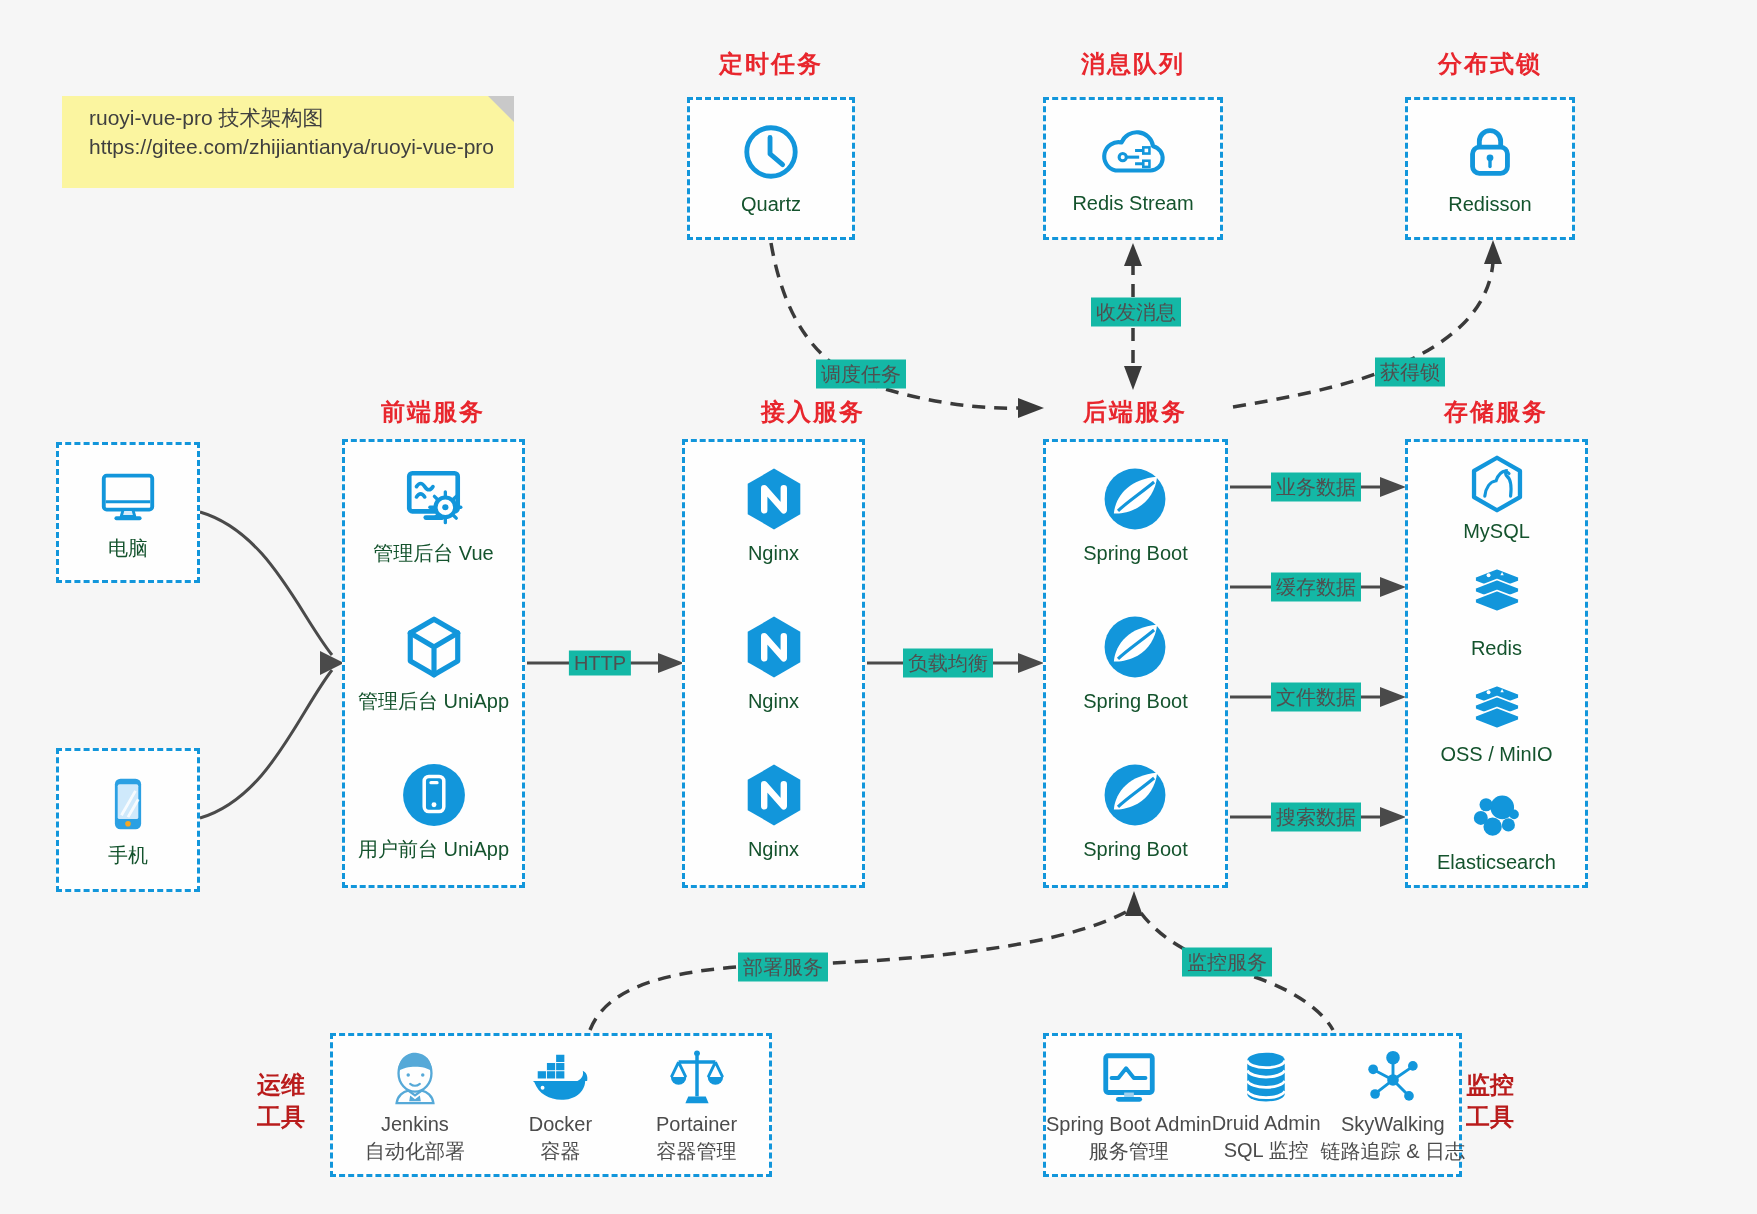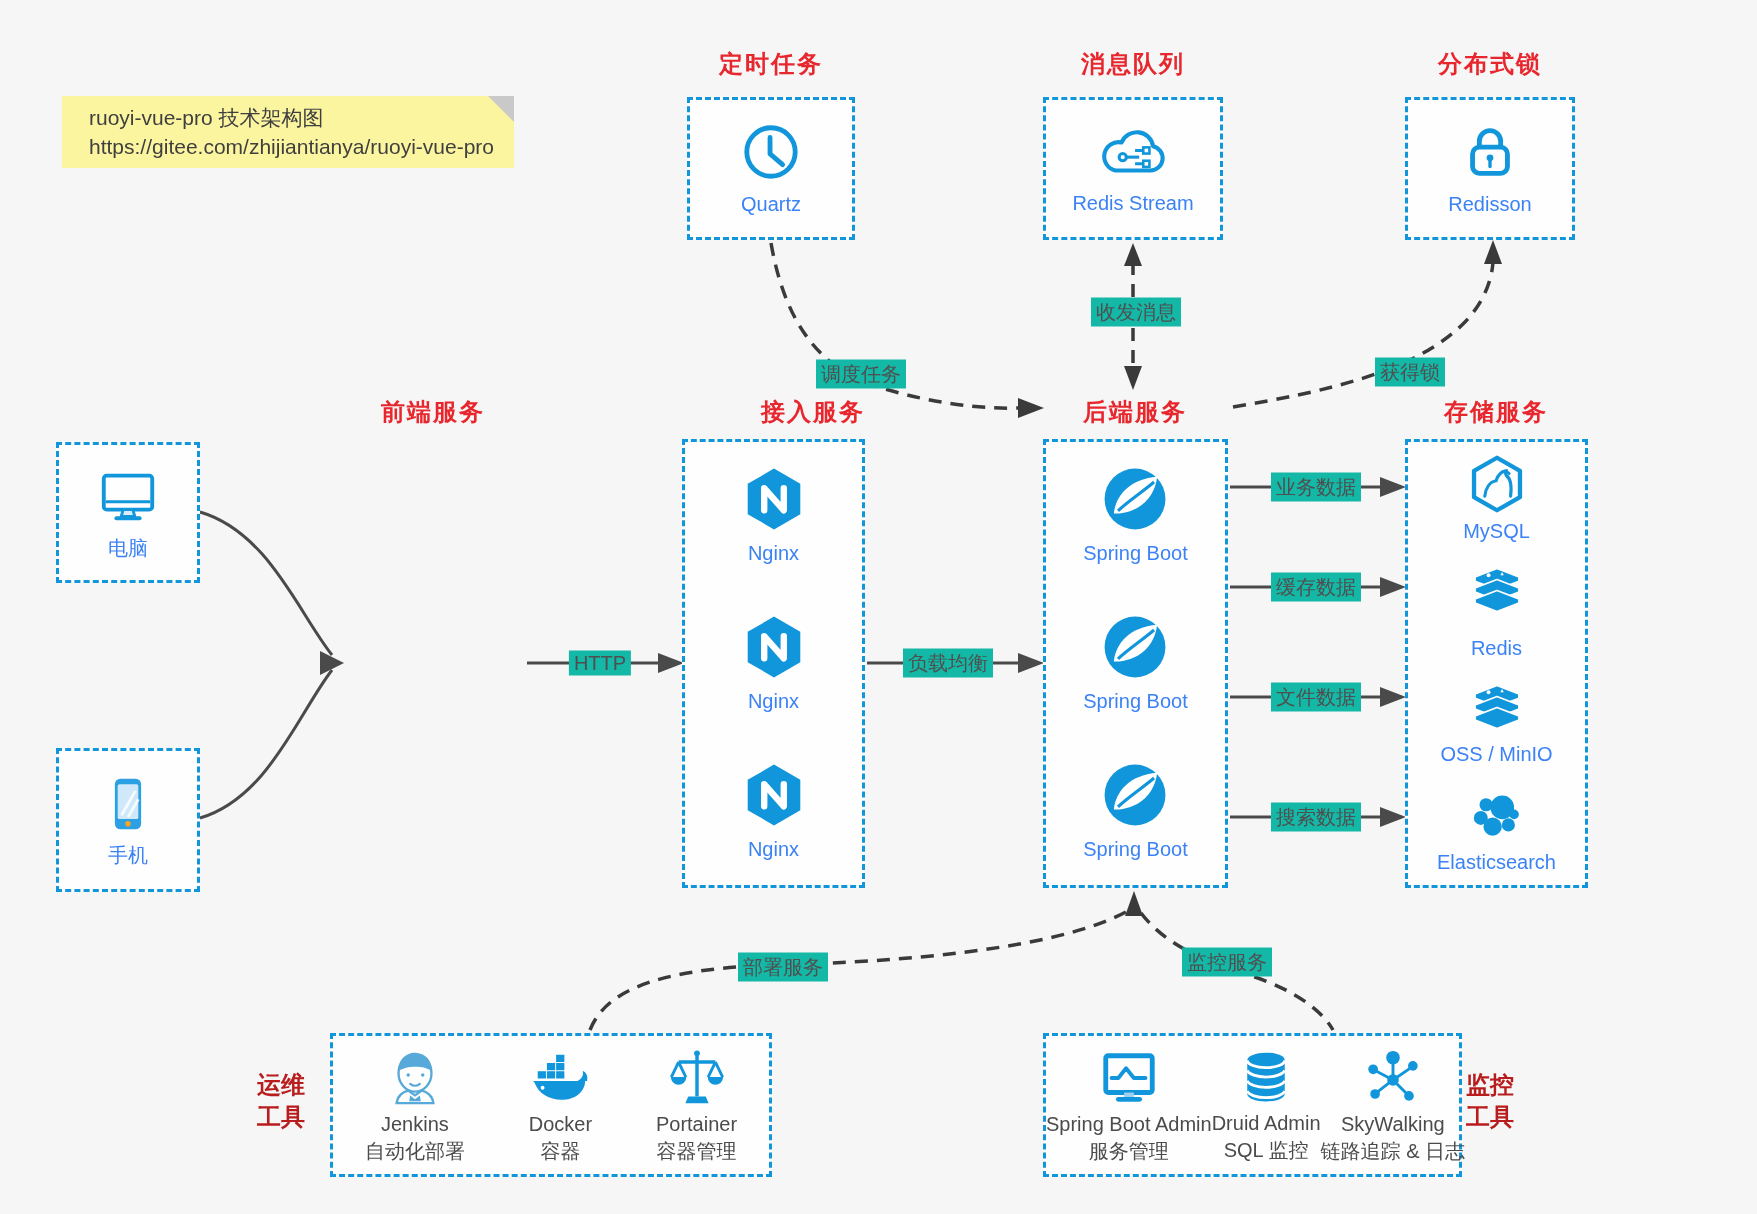--- a/index.html
+++ b/index.html
@@ -4,30 +4,30 @@
 <style>
   html,body{margin:0;padding:0;background:#f6f6f6;font-family:"Liberation Sans","DejaVu Sans",sans-serif;}
   #canvas{position:relative;width:1757px;height:1214px;background:#f6f6f6;overflow:hidden;}
   svg{display:block;}
   #edges{position:absolute;left:0;top:0;z-index:1;}
   .dbox{position:absolute;border:3px dashed #1296db;background:#fefefe;box-sizing:border-box;
         display:flex;flex-direction:column;align-items:center;justify-content:space-around;z-index:2;}
   .hbox{position:absolute;border:3px dashed #1296db;background:#fefefe;box-sizing:border-box;
         display:flex;flex-direction:row;align-items:center;justify-content:space-around;z-index:2;}
   .node{display:flex;flex-direction:column;align-items:center;gap:9px;}
-  .node-label{font-size:20px;color:#3b82f6;white-space:nowrap;line-height:24px;}
+  .node-label{font-size:20px;color:#14532d;white-space:nowrap;line-height:24px;}
   .tool-node{display:flex;flex-direction:column;align-items:center;gap:3px;}
   .tool-label{font-size:20px;color:#4b4b4b;white-space:nowrap;line-height:24px;text-align:center;}
   .red-title{position:absolute;transform:translateX(-50%);color:#e8262d;font-size:24px;font-weight:bold;
              letter-spacing:2px;white-space:nowrap;z-index:3;}
   .side-label{position:absolute;color:#b91c1c;font-size:24px;font-weight:bold;line-height:32px;
               text-align:center;z-index:3;width:100px;}
   .edge-label{position:absolute;transform:translate(-50%,-50%);background:#14b8a6;padding:1px 5px;
               font-size:20px;color:#4f4f4f;white-space:nowrap;z-index:4;}
-  .note{position:absolute;left:62px;top:96px;width:452px;height:72px;background:#fbf5a0;
+  .note{position:absolute;left:62px;top:96px;width:452px;height:92px;background:#fbf5a0;
         box-sizing:border-box;padding:7px 4px 0 27px;font-size:21px;color:#3f3f3f;line-height:29px;z-index:3;}
   .note-fold{position:absolute;right:0;top:0;width:0;height:0;border-top:26px solid #c9c9c9;
              border-left:26px solid transparent;}
 </style>
 </head>
 <body>
 
 <svg width="0" height="0" style="position:absolute" aria-hidden="true">
 <defs>
 <symbol id="sym-clock" viewBox="0 0 64 64">
@@ -268,20 +268,40 @@
         </svg>
       <div class="node-label">手机</div>
     </div>
   </div>
 
   <div class="red-title" style="left:433px;top:396px;">前端服务</div>
   <div class="red-title" style="left:773px;top:396px;margin-left:40px;">接入服务</div>
   <div class="red-title" style="left:1135px;top:396px;">后端服务</div>
   <div class="red-title" style="left:1496px;top:396px;">存储服务</div>
 
+  <div class="dbox" style="left:342px;top:439px;width:183px;height:449px;">
+    <div class="node">
+      <svg width="66" height="66">
+          <use href="#sym-adminvue"></use>
+        </svg>
+      <div class="node-label">管理后台 Vue</div>
+    </div>
+    <div class="node">
+      <svg width="66" height="66">
+          <use href="#sym-cube"></use>
+        </svg>
+      <div class="node-label">管理后台 UniApp</div>
+    </div>
+    <div class="node">
+      <svg width="66" height="66">
+          <use href="#sym-userapp"></use>
+        </svg>
+      <div class="node-label">用户前台 UniApp</div>
+    </div>
+  </div>
 
   <div class="dbox" style="left:682px;top:439px;width:183px;height:449px;text-align:center;">
     <div class="node">
       <svg width="66" height="66">
           <use href="#sym-nginx"></use>
         </svg>
       <div class="node-label">Nginx</div>
     </div>
     <div class="node">
       <svg width="66" height="66">

